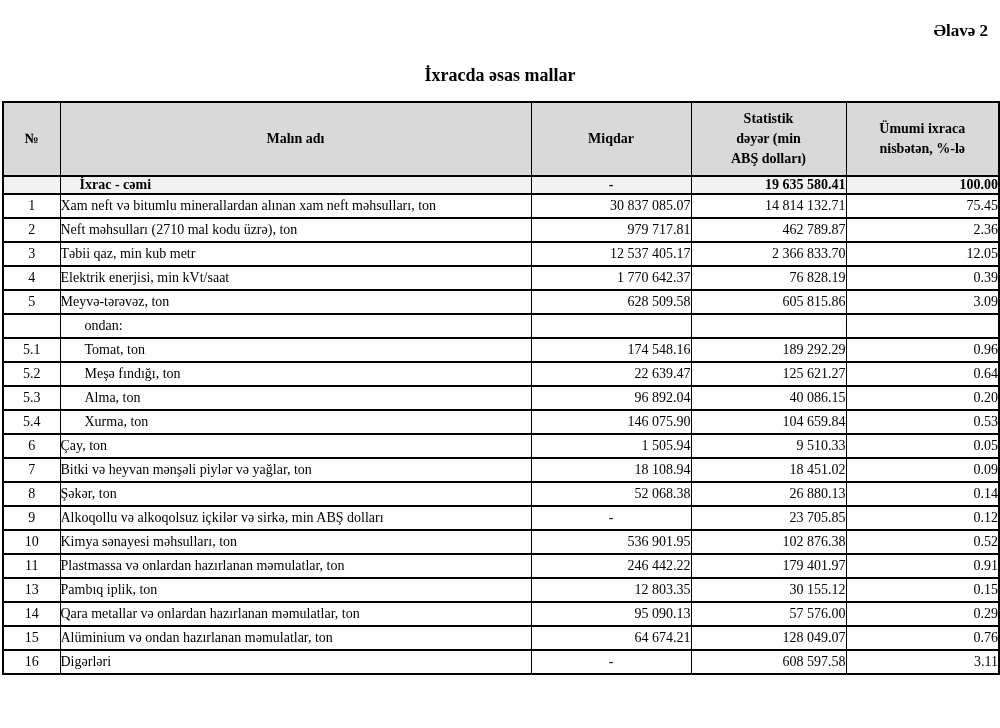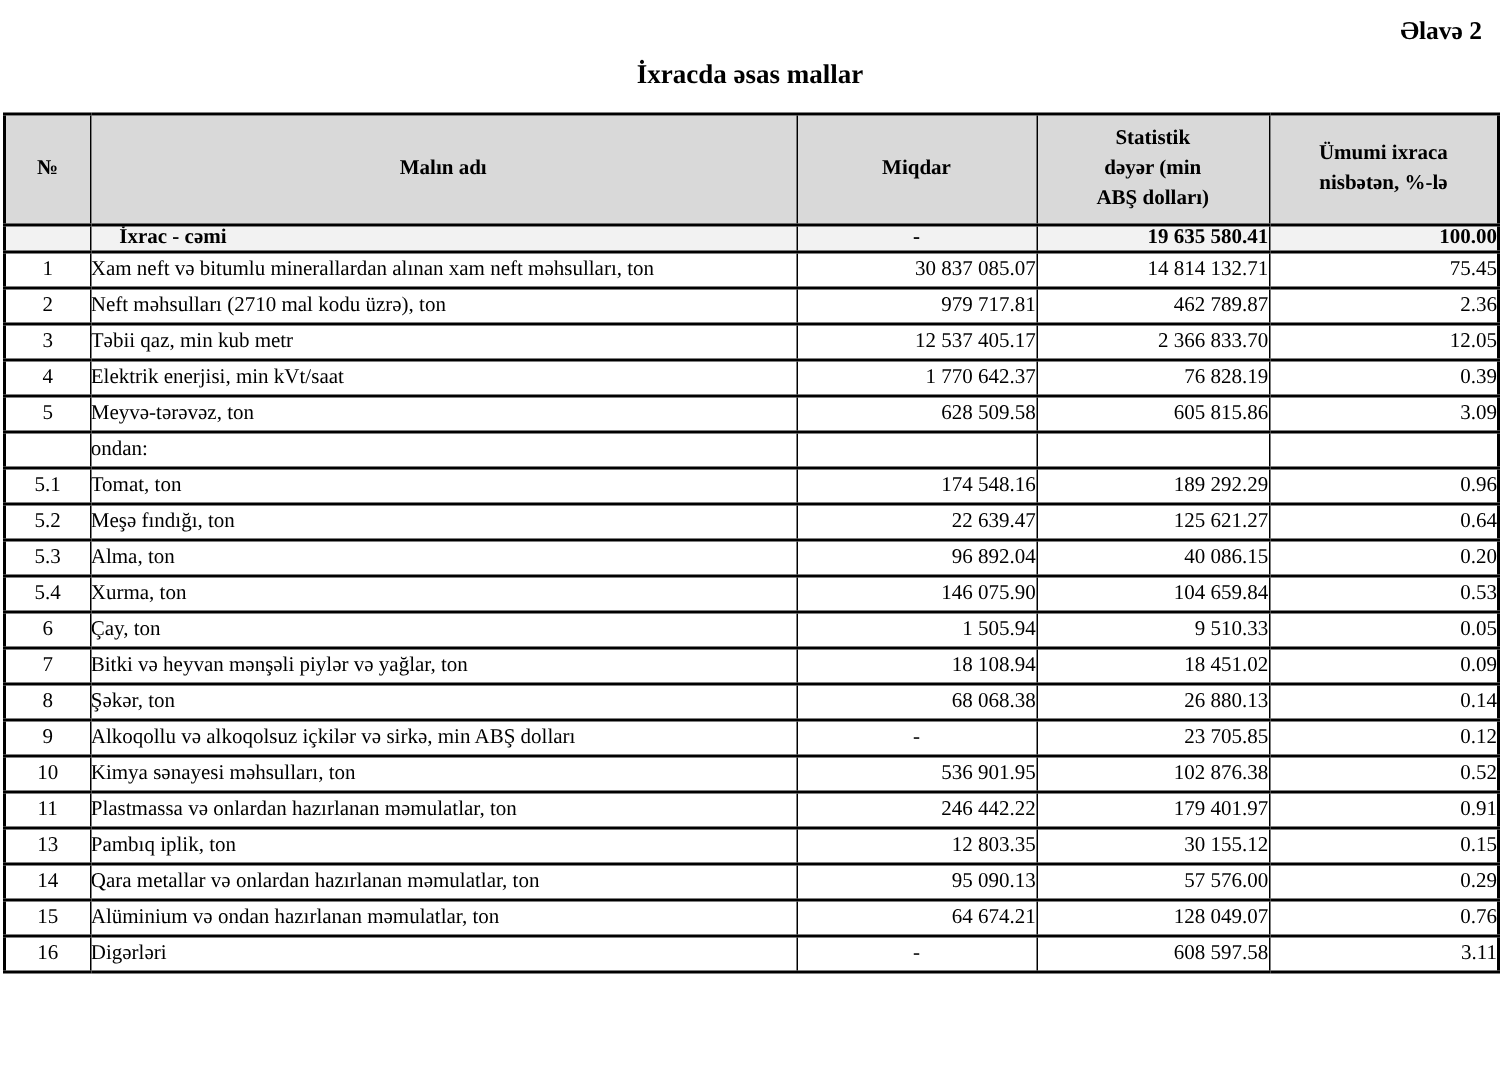--- a/index.html
+++ b/index.html
@@ -9,28 +9,28 @@
     width: 1000px;
     height: 728px;
     overflow: hidden;
     font-family: "Liberation Serif", "DejaVu Serif", serif;
     color: #000000;
   }
   .appendix {
     text-align: right;
     font-weight: bold;
     font-size: 17px;
-    padding: 12px 12px 0 0;
+    padding: 22px 12px 0 0;
     line-height: 1.1;
   }
   .doc-title {
     text-align: center;
     font-weight: bold;
     font-size: 18px;
-    margin: 8px 0 0 0;
+    margin: 24px 0 0 0;
     line-height: 1.2;
   }
   table.main {
     border-collapse: collapse;
     table-layout: fixed;
     width: 996px;
     margin: 15px 2px 0 2px;
     border: 2px solid #000;
   }
   table.main td, table.main th {
@@ -50,21 +50,21 @@
     text-align: center;
     white-space: normal;
     line-height: 1.45;
     padding: 2px 6px;
   }
   tr.total-row { height: 16px; }
   tr.total-row td { font-weight: bold; }
   tr.data-row { height: 24px; }
   td.c-no { text-align: center; }
   td.c-name { text-align: left; padding-left: 9px; }
-  td.c-name.indent { }
+  td.c-name.indent { padding-left: 24px; }
   td.c-name.total-indent { padding-left: 19px; }
   td.c-num { text-align: right; padding-right: 10px; }
   td.c-num.center { text-align: center; padding-right: 0; }
 </style>
 </head>
 <body>
 
 <div class="appendix">Əlavə 2</div>
 <div class="doc-title">İxracda əsas mallar</div>
 
@@ -173,21 +173,21 @@
     <tr class="data-row">
       <td class="c-no">7</td>
       <td class="c-name">Bitki və heyvan mənşəli piylər və yağlar, ton</td>
       <td class="c-num">18 108.94</td>
       <td class="c-num">18 451.02</td>
       <td class="c-num">0.09</td>
     </tr>
     <tr class="data-row">
       <td class="c-no">8</td>
       <td class="c-name">Şəkər, ton</td>
-      <td class="c-num">68 068.38</td>
+      <td class="c-num">52 068.38</td>
       <td class="c-num">26 880.13</td>
       <td class="c-num">0.14</td>
     </tr>
     <tr class="data-row">
       <td class="c-no">9</td>
       <td class="c-name">Alkoqollu və alkoqolsuz içkilər və sirkə, min ABŞ dolları</td>
       <td class="c-num center">-</td>
       <td class="c-num">23 705.85</td>
       <td class="c-num">0.12</td>
     </tr>

